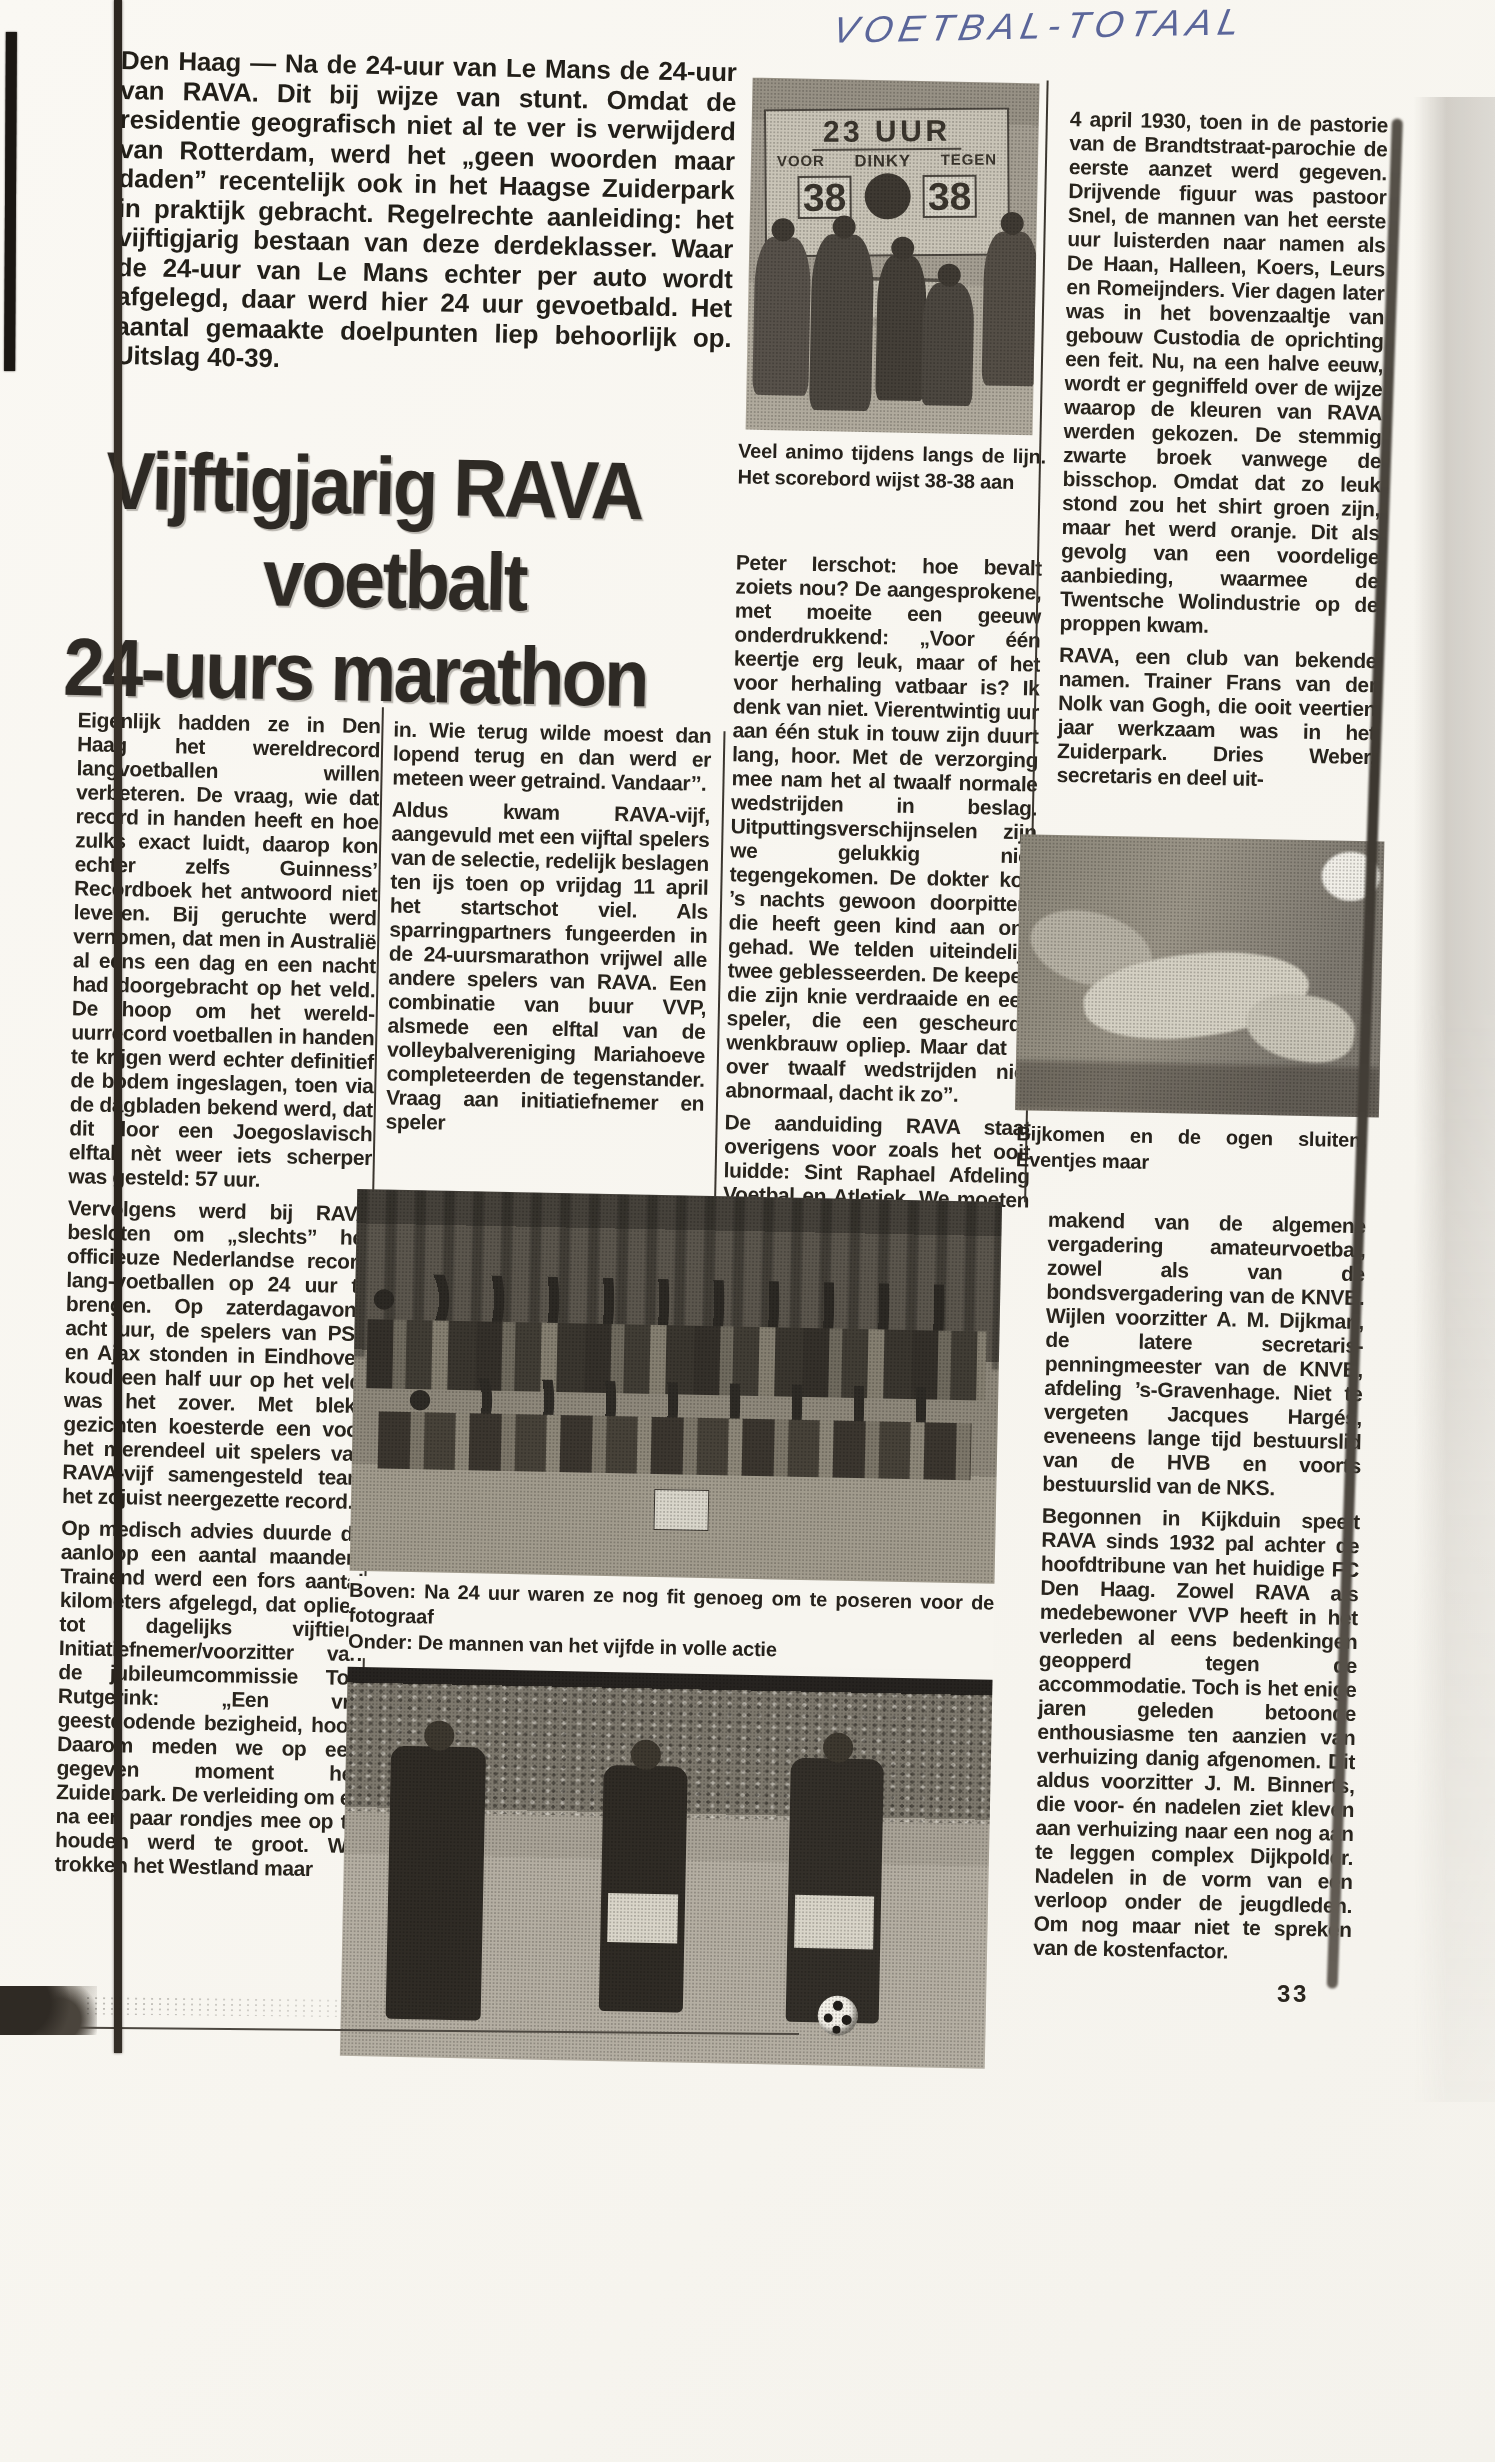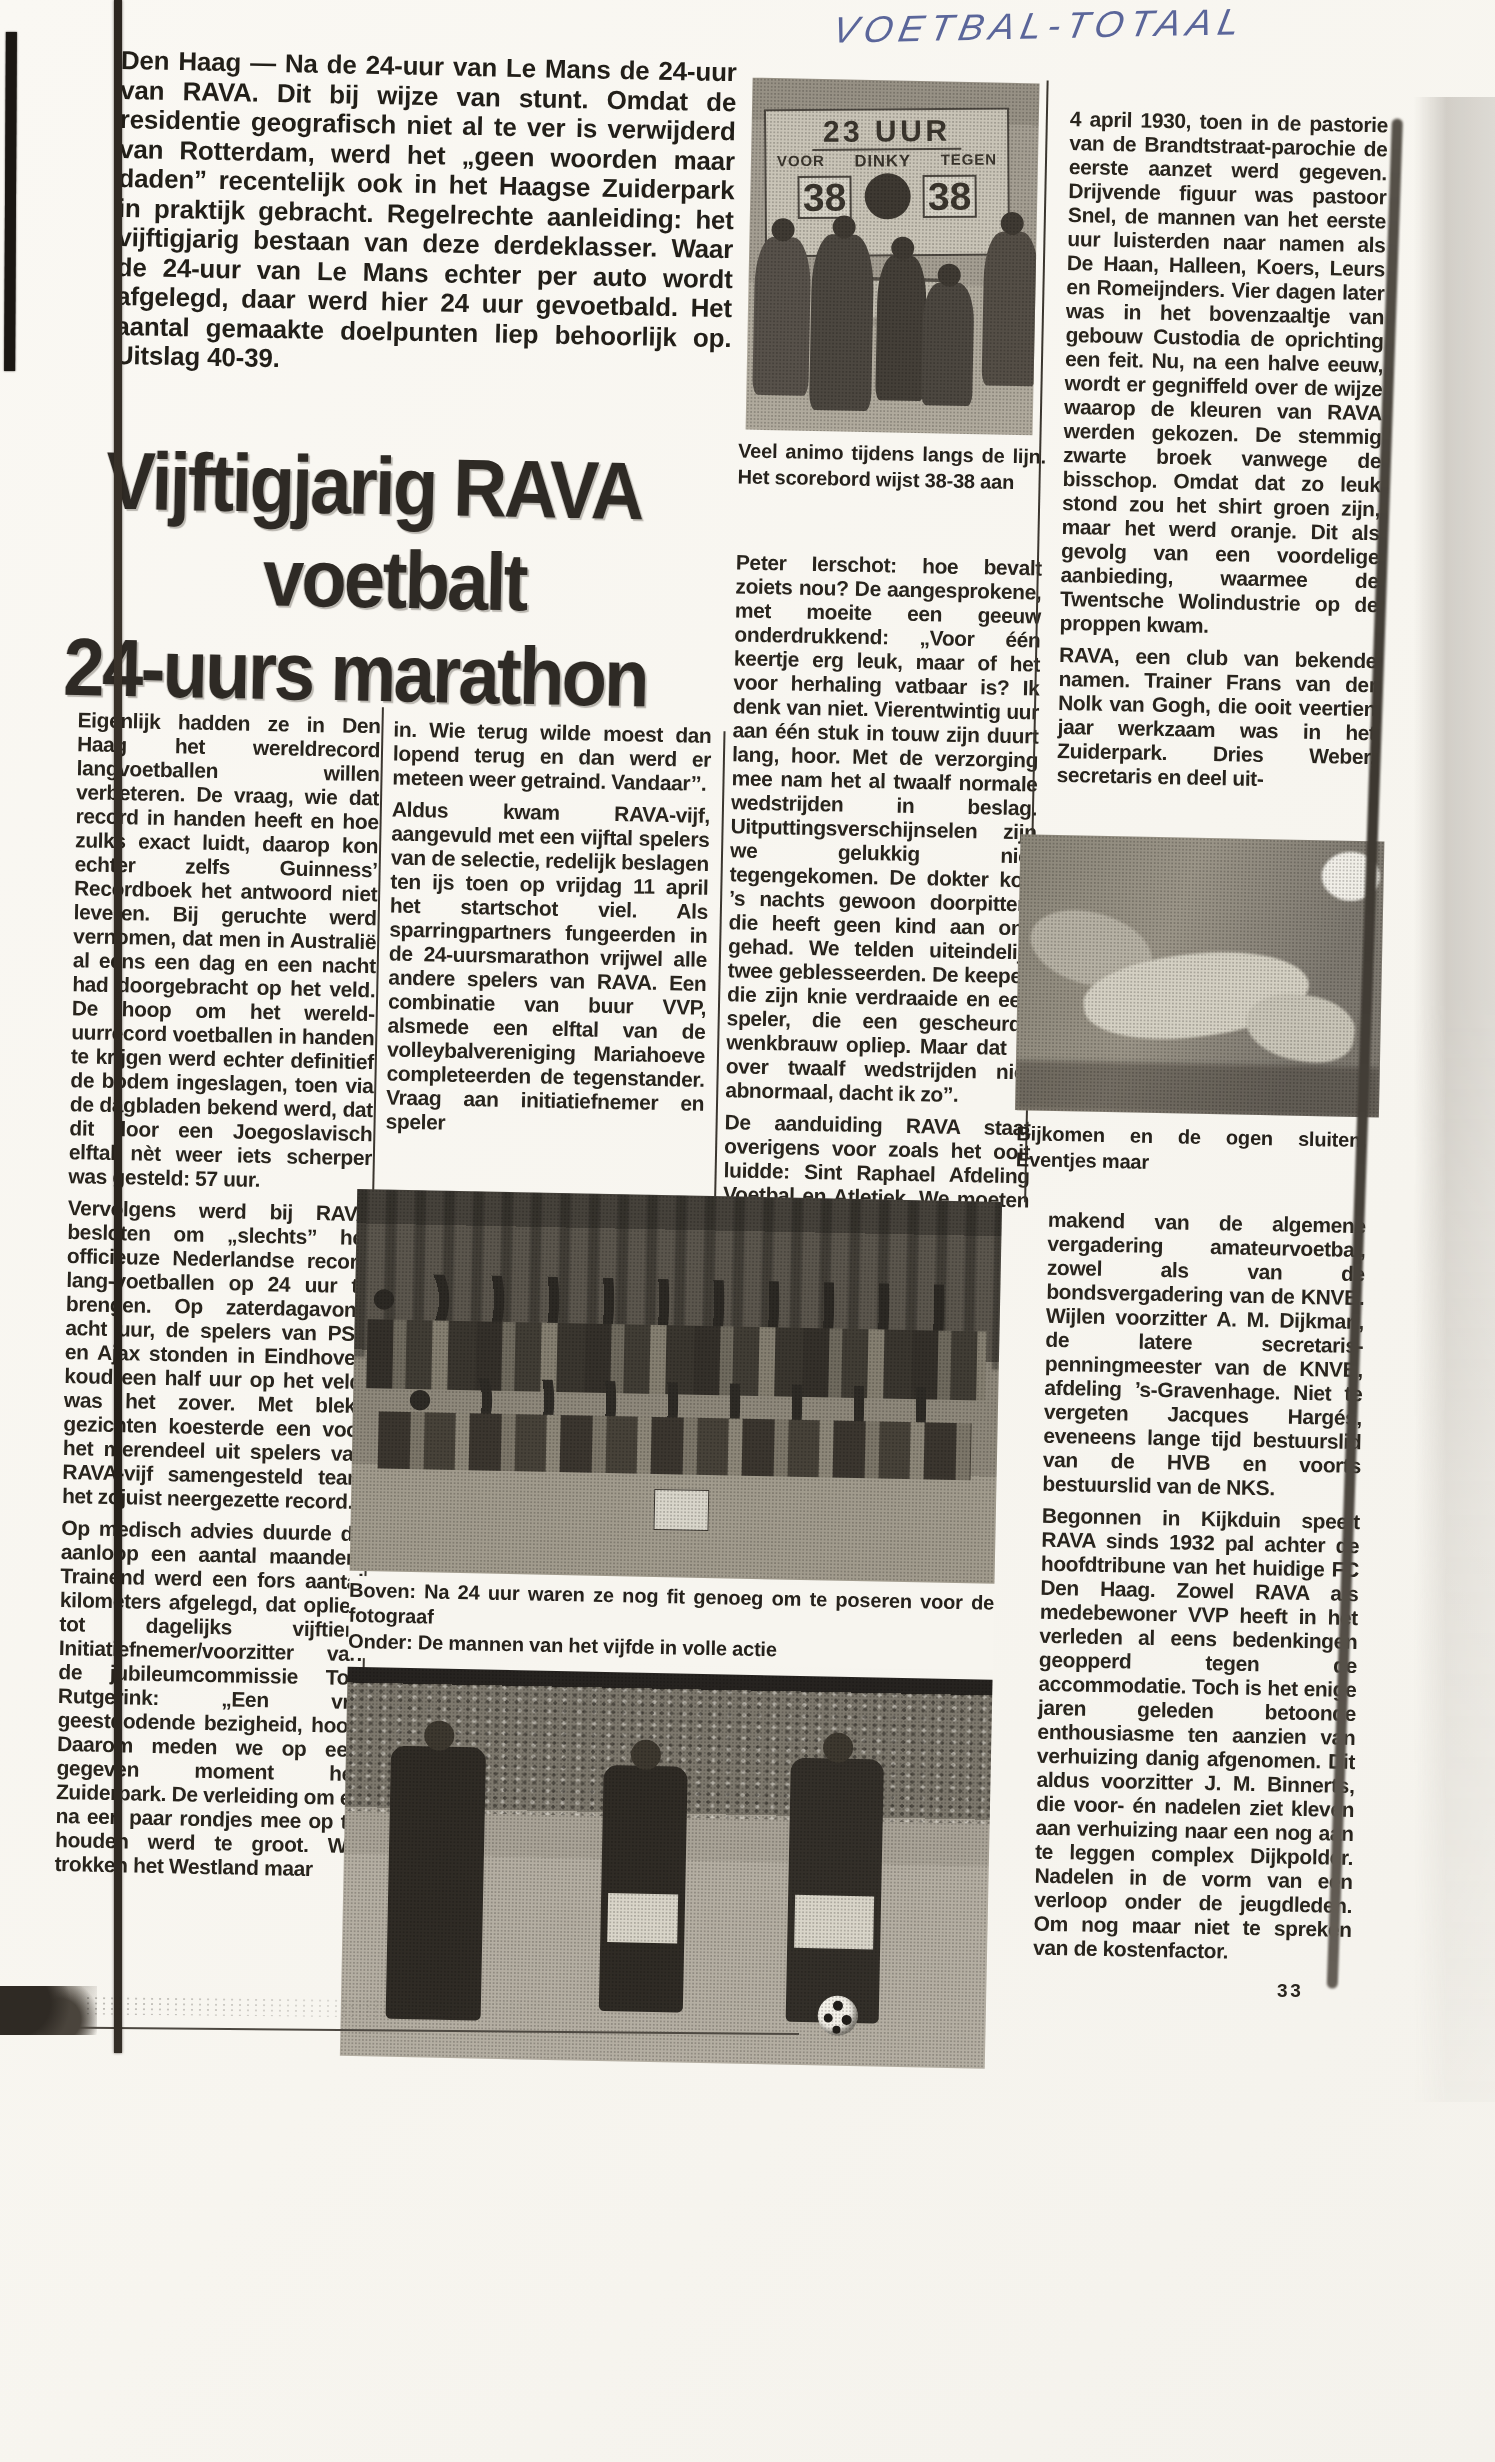--- a/index.html
+++ b/index.html
@@ -38,21 +38,21 @@
     background-image:radial-gradient(rgba(45,40,34,.55) 0.9px,transparent 1.4px);
     background-size:8px 5.3px;opacity:.55;transform:rotate(.6deg);
     -webkit-mask-image:linear-gradient(90deg,#000,transparent);
             mask-image:linear-gradient(90deg,#000,transparent);
   }
   .bottom-rule{
     position:absolute;left:0;top:2026px;width:799px;height:2.2px;background:#4d4841;
     transform:rotate(.5deg);transform-origin:left center;z-index:55;
   }
   .page-number{
-    position:absolute;left:1277px;top:1980px;font-size:19px;font-weight:700;
+    position:absolute;left:1277px;top:1980px;font-size:24px;font-weight:700;
     color:#2a261f;letter-spacing:2.6px;
   }
   
   .handwriting{
     position:absolute;left:834px;top:5.3px;width:457px;
     font-size:37px;font-style:italic;font-weight:400;color:#46538f;
     letter-spacing:6.2px;transform:skewX(-12deg) rotate(-1.2deg);opacity:.88;
     white-space:nowrap;
   }
   

